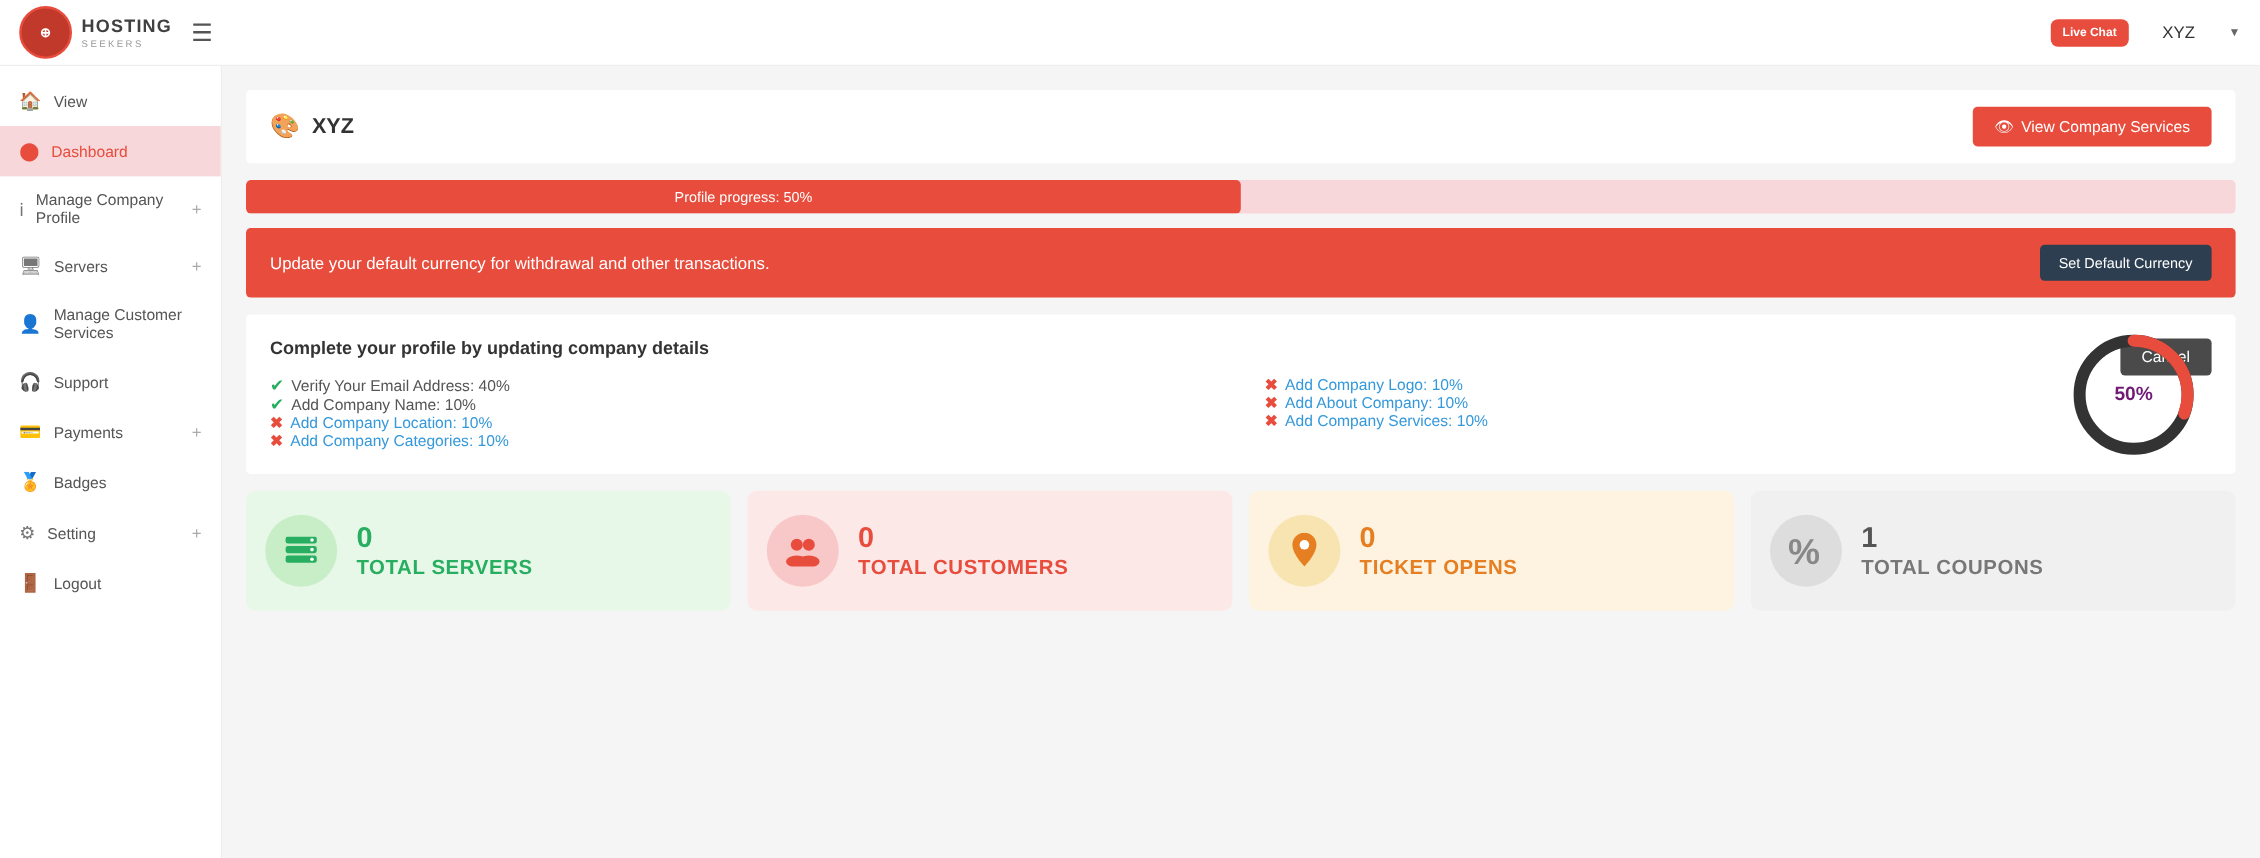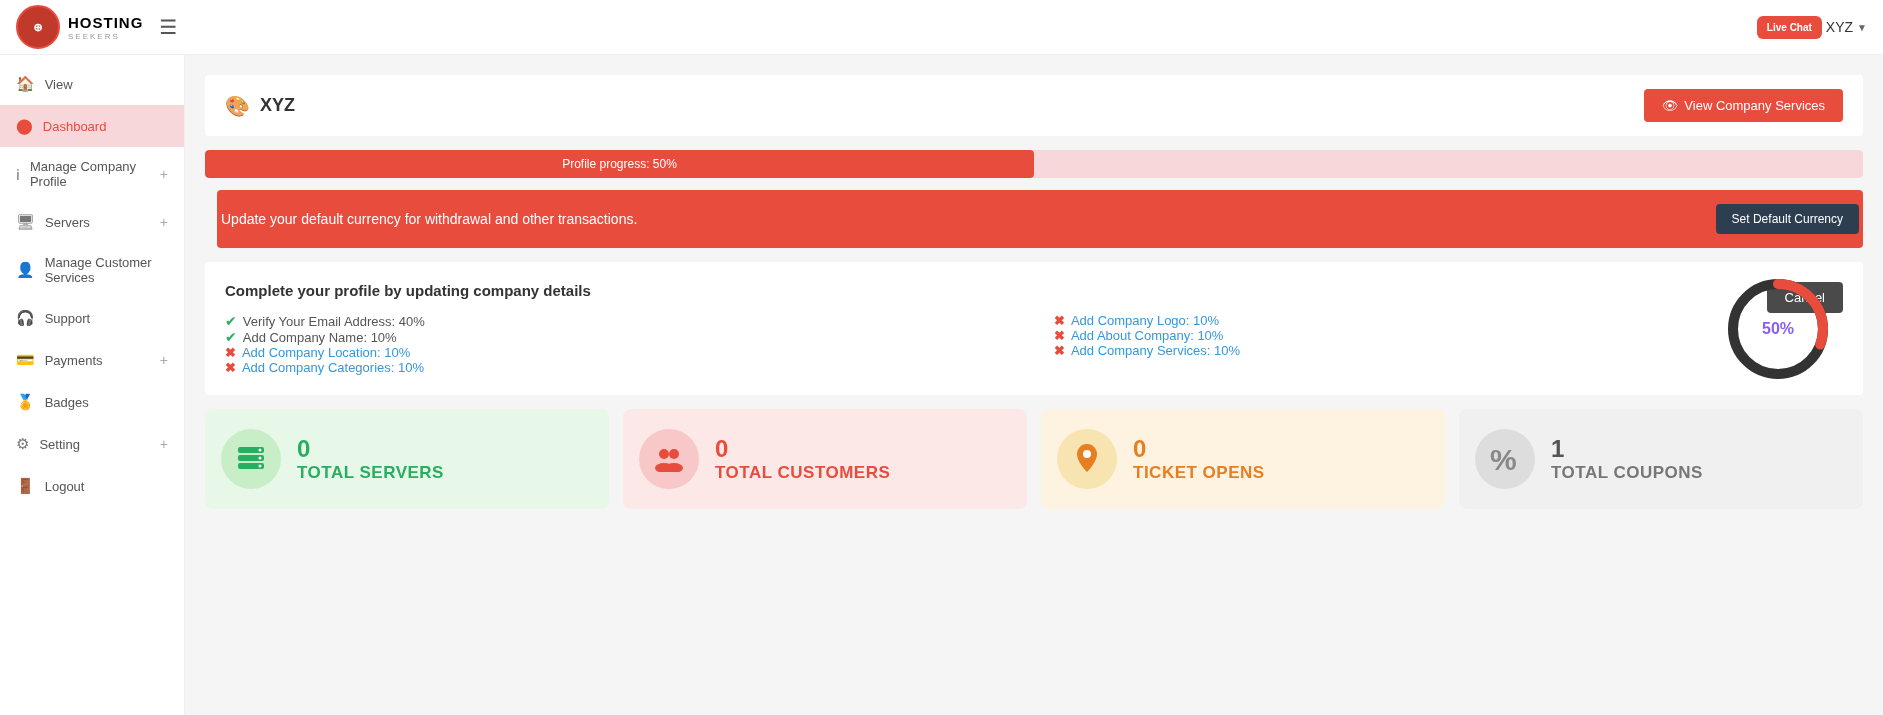--- a/index.html
+++ b/index.html
@@ -21,24 +21,24 @@
     .topbar-left { display: flex; align-items: center; gap: 16px; }
     .logo { display: flex; align-items: center; gap: 8px; }
     .logo-circle {
       width: 44px; height: 44px;
       background: #c0392b;
       border-radius: 50%;
       display: flex; align-items: center; justify-content: center;
       color: white; font-weight: bold; font-size: 11px;
       border: 2px solid #e74c3c;
     }
-    .logo-text { font-weight: 800; font-size: 15px; color: #000000; letter-spacing: 1px; }
+    .logo-text { font-weight: 800; font-size: 15px; color: #404040; letter-spacing: 1px; }
     .logo-sub { font-size: 8px; color: #999; letter-spacing: 2px; display: block; }
     .hamburger { font-size: 20px; color: #555; cursor: pointer; }
-    .topbar-right { display: flex; align-items: center; gap: 4px; }
+    .topbar-right { display: flex; align-items: center; gap: 28px; }
     .live-chat-btn {
       background: #e74c3c;
       color: white;
       border: none;
       border-radius: 6px;
       padding: 6px 10px;
       font-size: 10px;
       font-weight: bold;
       cursor: pointer;
     }
@@ -127,28 +127,27 @@
       display: flex; align-items: center; justify-content: center;
       color: white;
       font-size: 12px;
       font-weight: 500;
     }
 
     
     .alert-banner {
       background: #e74c3c;
       color: white;
-      padding: 14px 4px;
+      padding: 14px 20px;
       border-radius: 4px;
       display: flex;
       align-items: center;
       justify-content: space-between;
       margin-bottom: 14px;
       font-size: 14px;
-      margin-left: 12px;
     }
     .set-currency-btn {
       background: #2c3e50;
       color: white;
       border: none;
       border-radius: 4px;
       padding: 8px 16px;
       font-size: 12px;
       font-weight: 500;
       cursor: pointer;
@@ -199,21 +198,21 @@
       width: 110px;
       height: 110px;
     }
     .donut-svg { width: 110px; height: 110px; }
     .donut-center {
       position: absolute;
       top: 50%; left: 50%;
       transform: translate(-50%, -50%);
       font-size: 16px;
       font-weight: 700;
-      color: #8b5cf6;
+      color: #701a75;
     }
 
     
     .stats-row {
       display: grid;
       grid-template-columns: repeat(4, 1fr);
       gap: 14px;
     }
     .stat-card {
       border-radius: 8px;

